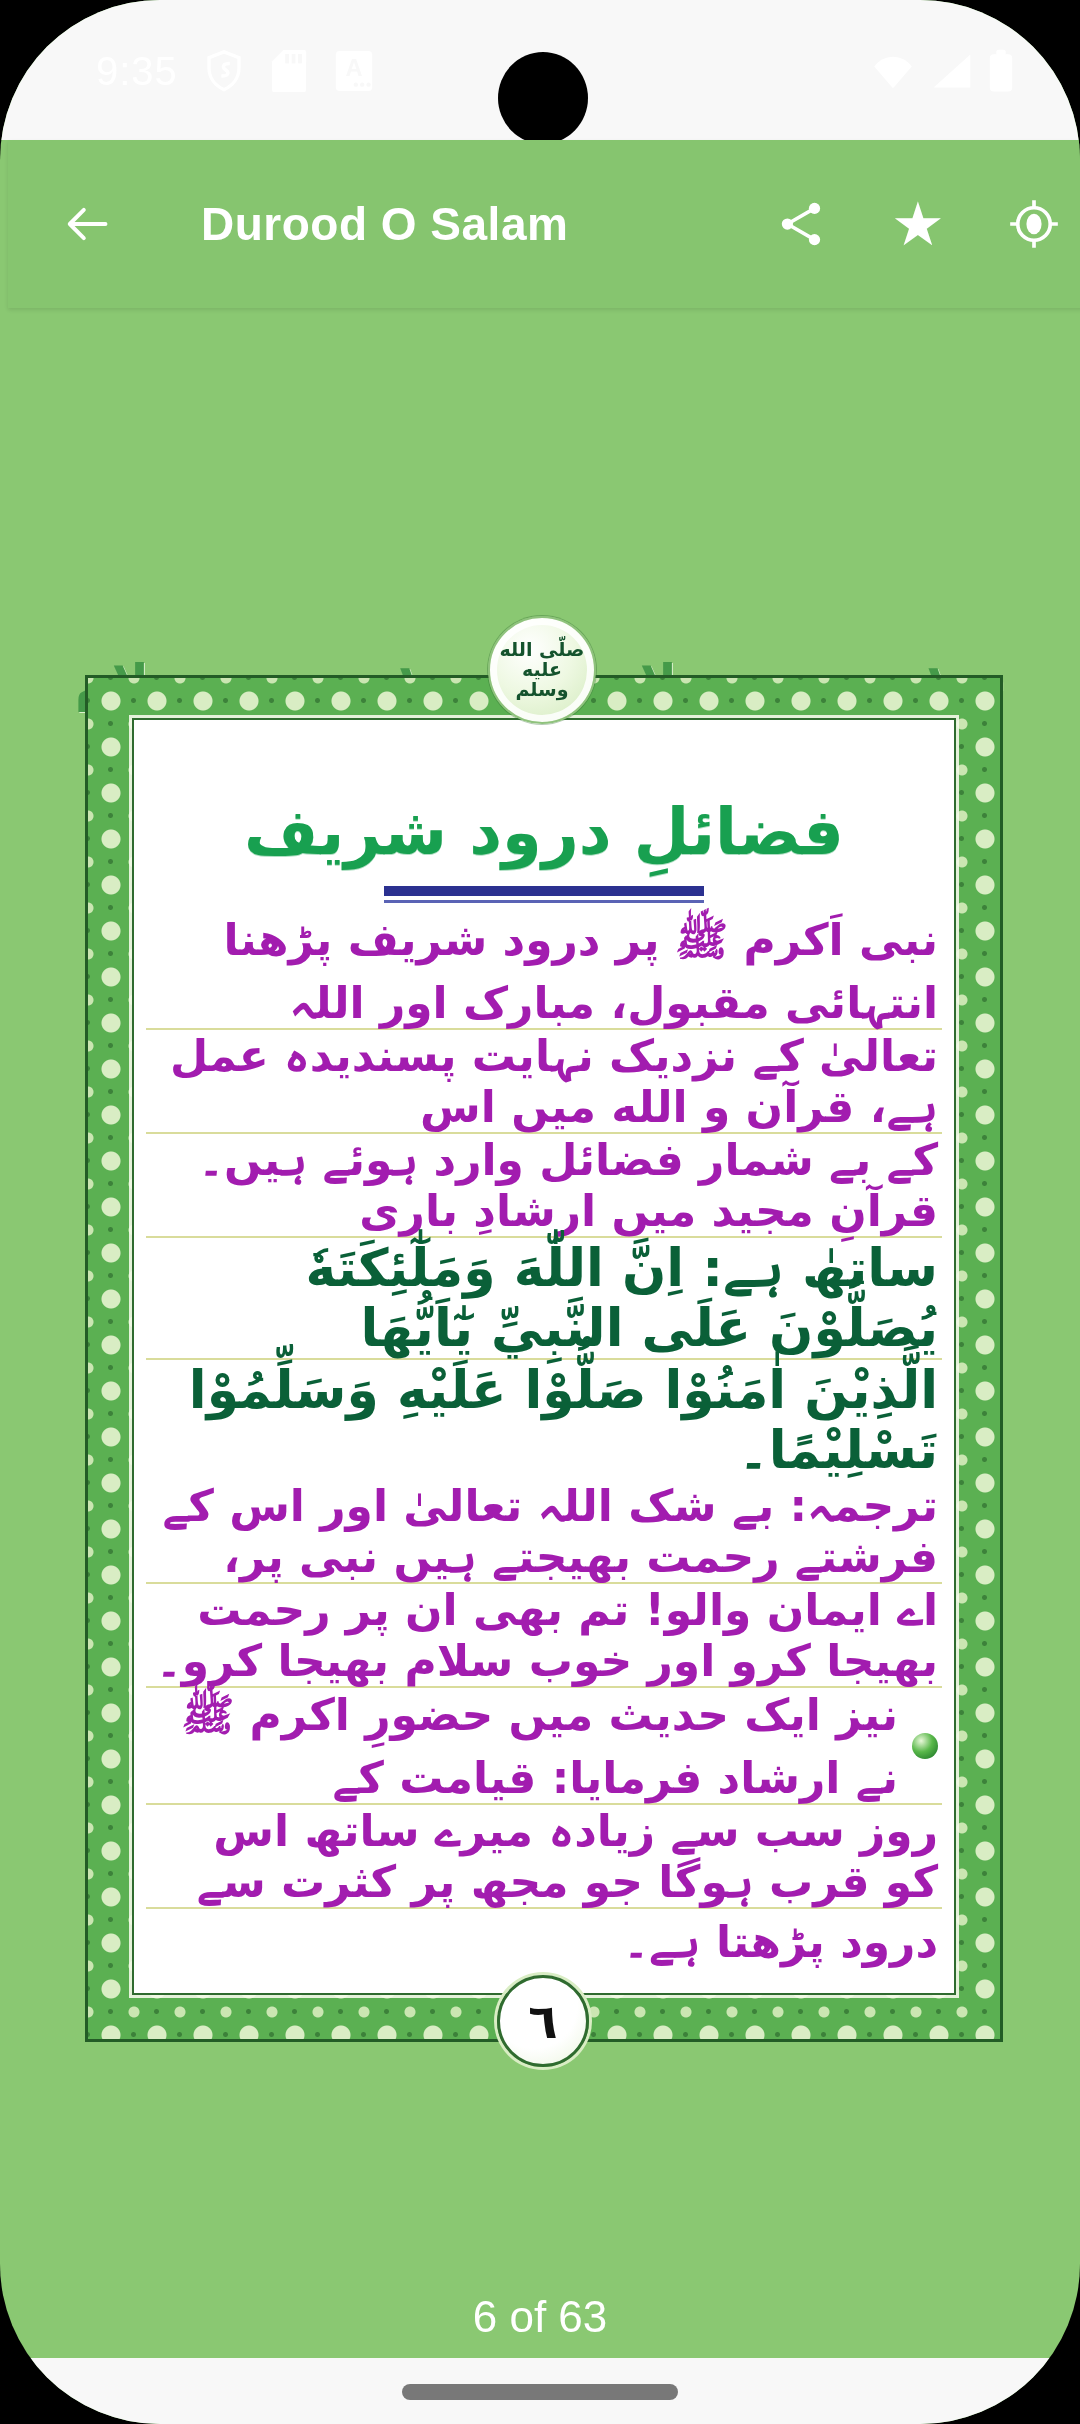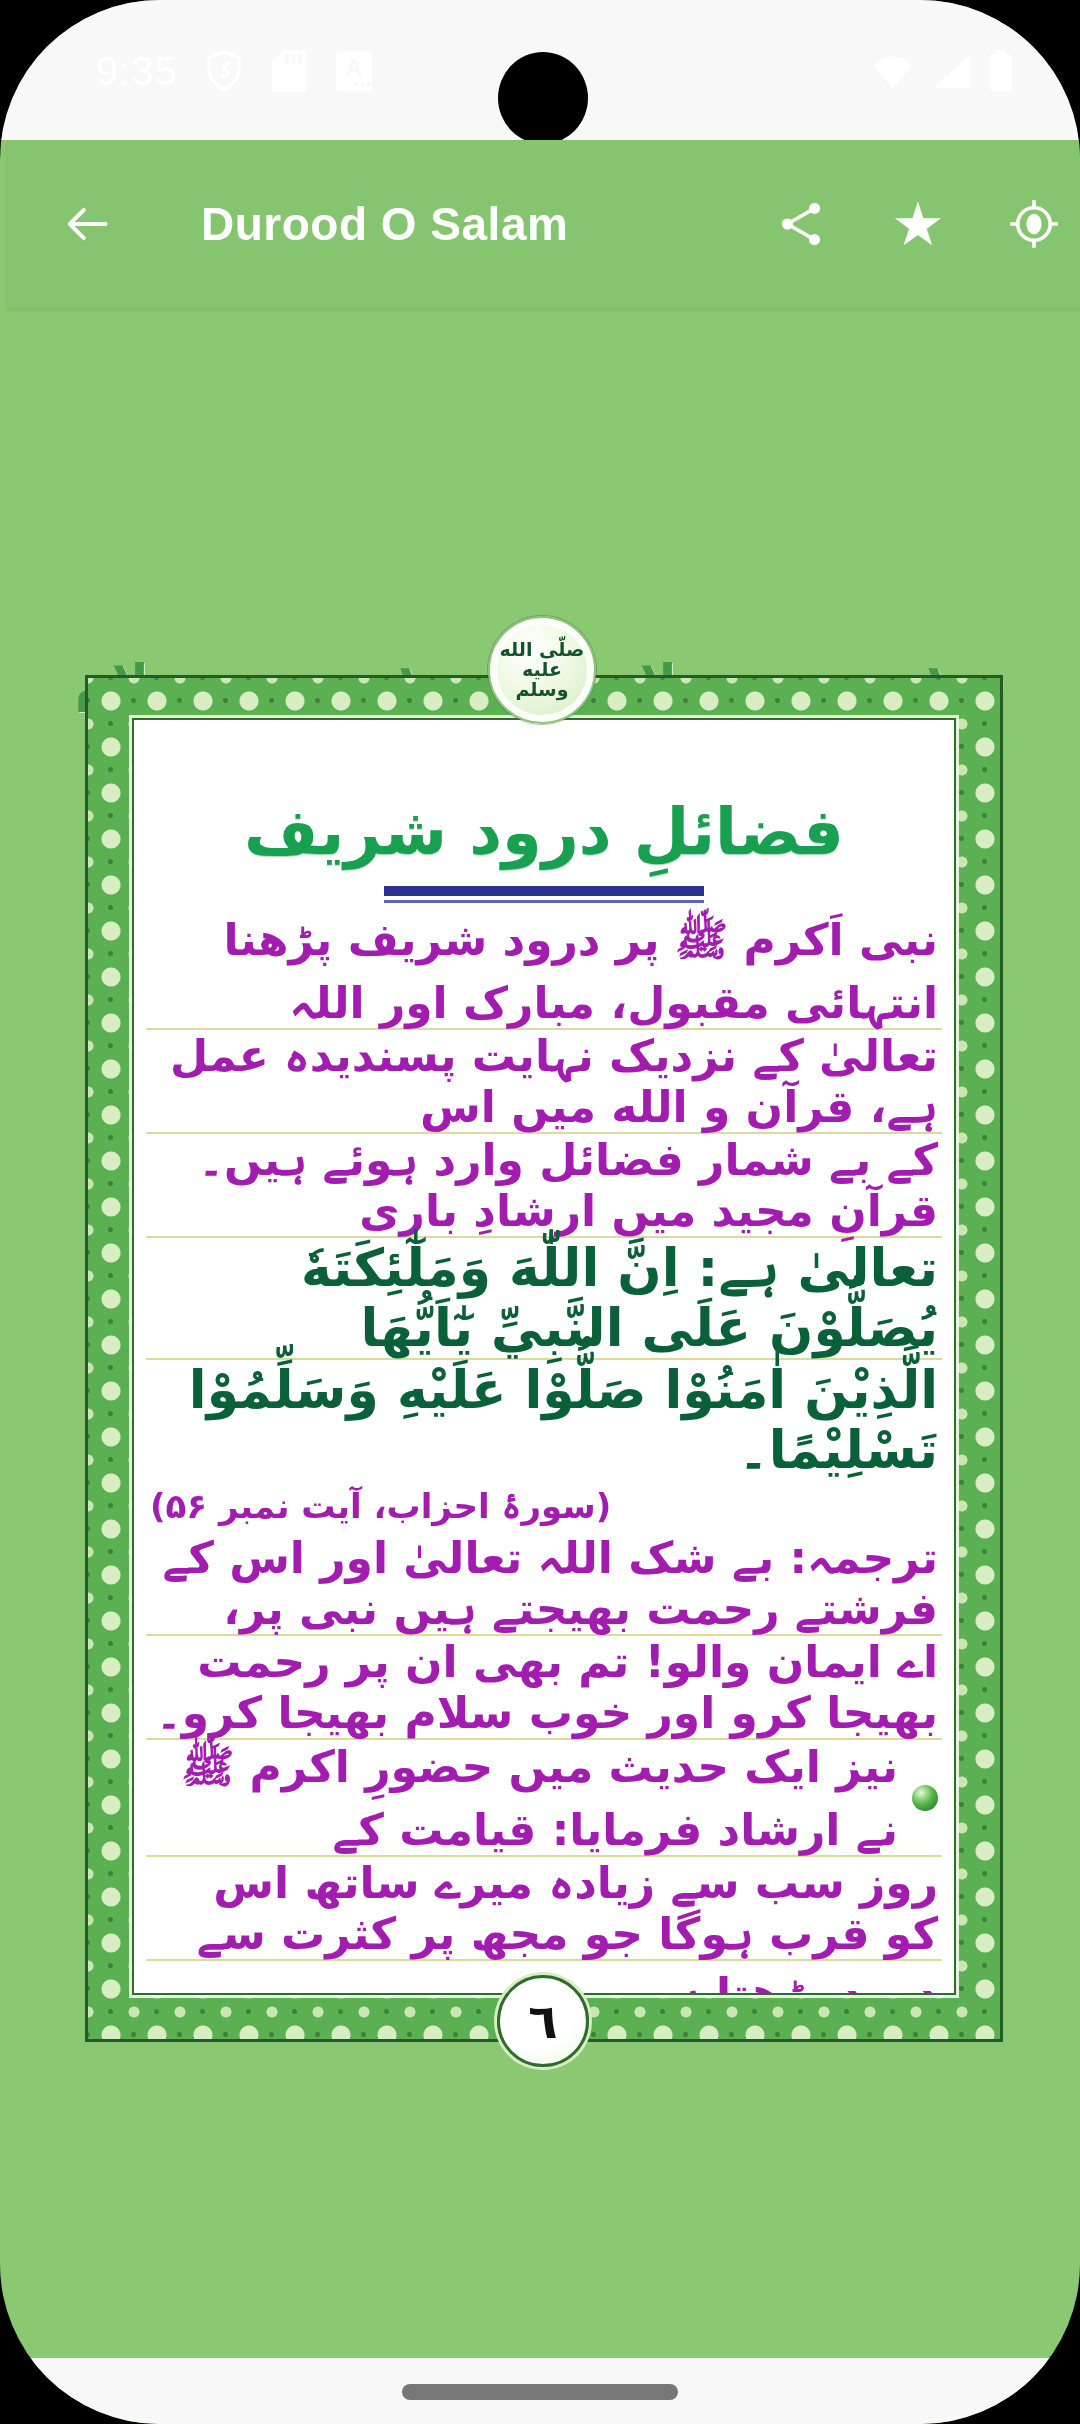--- a/index.html
+++ b/index.html
@@ -187,29 +187,26 @@
           <div class="rsep"></div>
           <div class="prow normal">
             <span>تعالیٰ کے نزدیک نہایت پسندیدہ عمل ہے، قرآن و الله میں اس</span>
           </div>
           <div class="rsep"></div>
           <div class="prow normal">
             <span>کے بے شمار فضائل وارد ہوئے ہیں۔ قرآنِ مجید میں ارشادِ باری</span>
           </div>
           <div class="rsep"></div>
           <div class="prow verse">
-            <span>تعالیٰ ہے: اِنَّ اللّٰهَ وَمَلٰٓئِكَتَهٗ يُصَلُّوْنَ عَلَى النَّبِيِّ يٰٓاَيُّهَا</span>
+            <span>ساتھٰ ہے: اِنَّ اللّٰهَ وَمَلٰٓئِكَتَهٗ يُصَلُّوْنَ عَلَى النَّبِيِّ يٰٓاَيُّهَا</span>
           </div>
           <div class="rsep"></div>
           <div class="prow verse">
             <span>الَّذِيْنَ اٰمَنُوْا صَلُّوْا عَلَيْهِ وَسَلِّمُوْا تَسْلِيْمًا۔</span>
           </div>
-          <div class="prow ref">
-            <span>(سورۂ احزاب، آیت نمبر ۵۶)</span>
-          </div>
           <div class="prow normal">
             <span>ترجمہ: بے شک اللہ تعالیٰ اور اس کے فرشتے رحمت بھیجتے ہیں نبی پر،</span>
           </div>
           <div class="rsep"></div>
           <div class="prow normal">
             <span>اے ایمان والو! تم بھی ان پر رحمت بھیجا کرو اور خوب سلام بھیجا کرو۔</span>
           </div>
           <div class="rsep"></div>
           <div class="prow normal">
             <i class="pearl"></i>
@@ -224,18 +221,19 @@
             <span>درود پڑھتا ہے۔</span>
           </div>
         </div>
     </div>
   </div>
 
   <div class="medallion-bottom">
     <span>٦</span>
   </div>
 
+  <div class="page-indicator">6 of 63</div>
 
   <div class="navbar">
     <div class="nav-pill"></div>
   </div>
 
 </div>
 
 </body></html>

